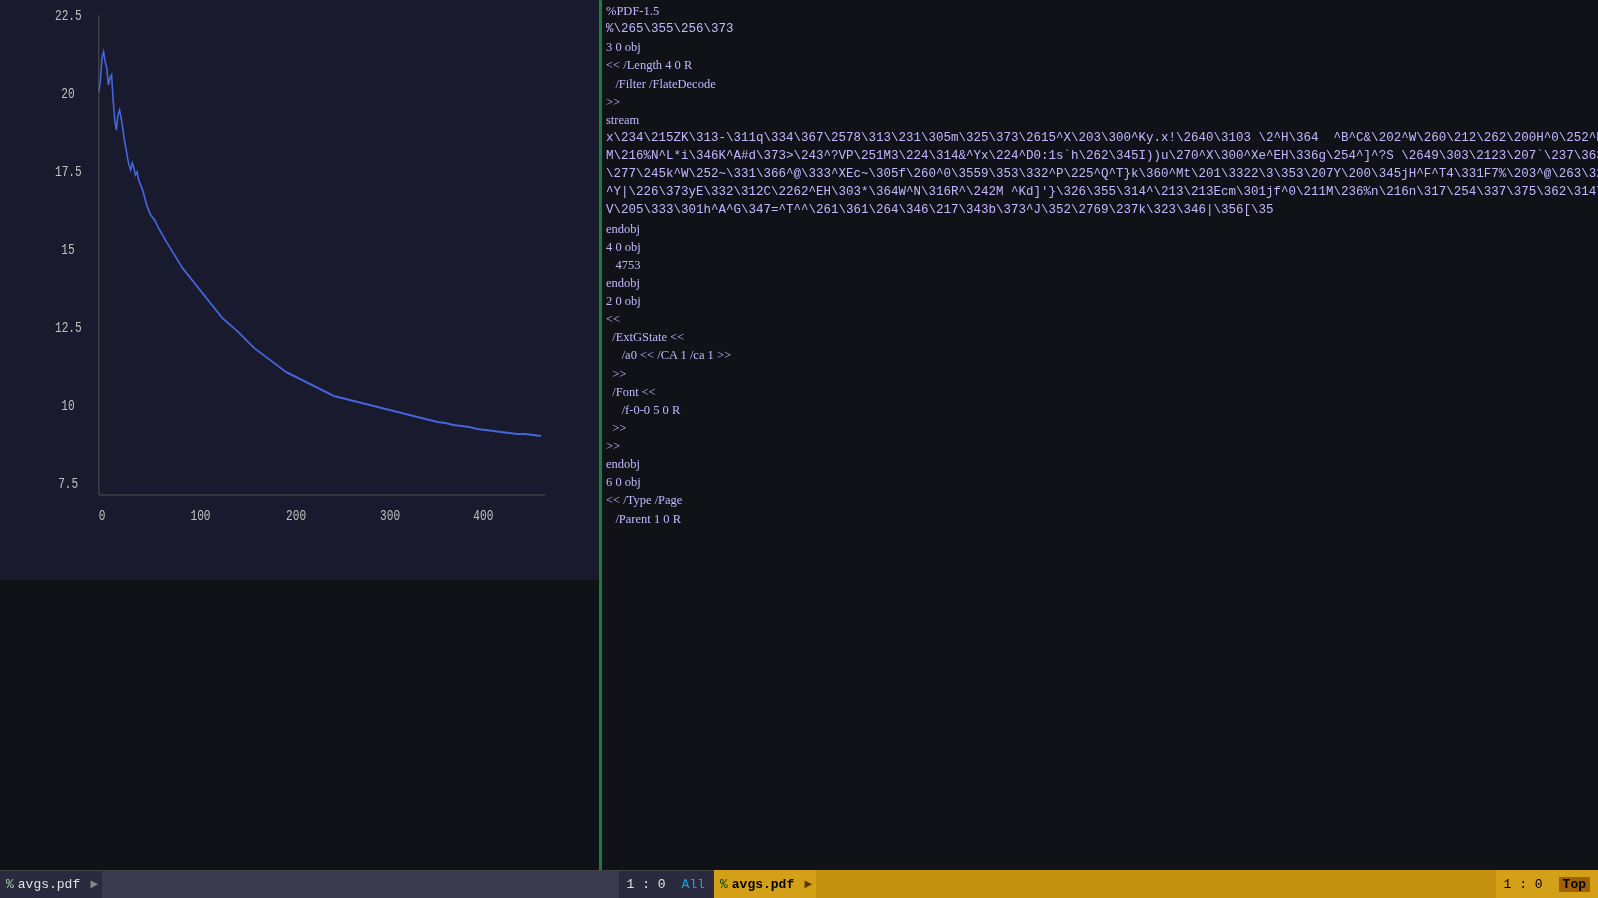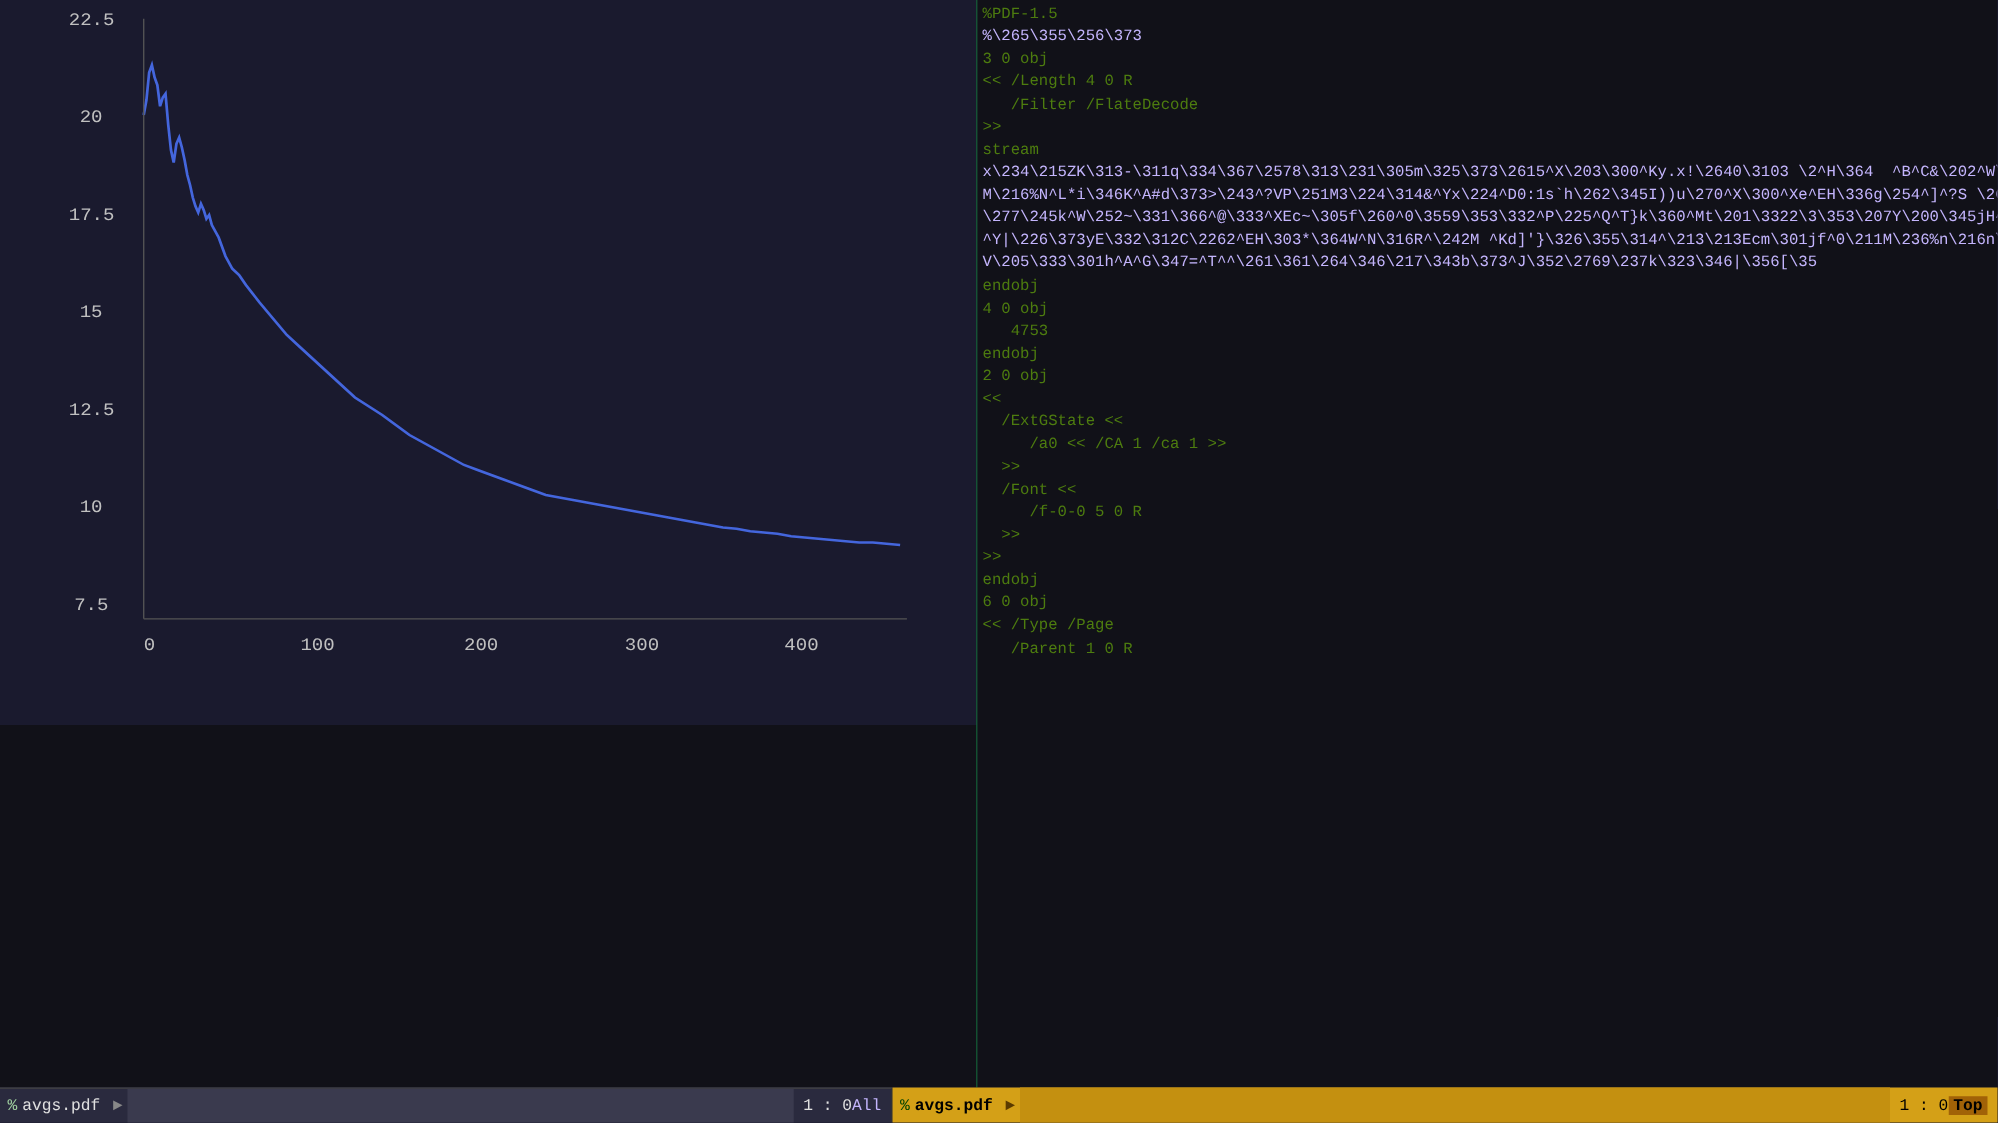--- a/index.html
+++ b/index.html
@@ -16,25 +16,25 @@
     }
 
     .main-area {
       display: flex;
       flex: 1;
       overflow: hidden;
     }
 
     
     .left-panel {
-      width: 782px;
+      width: 602px;
       display: flex;
       flex-direction: column;
       background: #1a1a2e;
-      border-right: 1px solid #15803d;
+      border-right: 3px solid #15803d;
     }
 
     .chart-area {
       height: 580px;
       background: #1a1a2e;
       position: relative;
       padding: 10px 50px 40px 55px;
     }
 
     .chart-canvas {
@@ -65,21 +65,21 @@
       line-height: 1.45;
       color: #c0c0c0;
     }
 
     .pdf-content .line {
       white-space: pre;
       display: block;
     }
 
     .pdf-content .cyan { color: #c4b5fd; }
-    .pdf-content .white { color: #4d7c0f; }
+    .pdf-content .white { color: #c4b5fd; font-family: Liberation Serif, serif; }
 
     .bottom-row {
       display: flex;
       height: 28px;
     }
 
     .bottom-left {
       width: 714px;
       display: flex;
       align-items: center;
@@ -112,21 +112,21 @@
     .bar-mid-right {
       flex: 1;
       background: #c49010;
       height: 100%;
     }
 
     .bar-right-end {
       padding: 0 8px;
       display: flex;
       align-items: center;
-      gap: 0;
+      gap: 16px;
     }
 
     .percent-sign { color: #a0d0a0; }
     .percent-sign-right { color: #004400; }
   </style>
 </head>
 <body>
 
 <div class="main-area">
 
@@ -277,21 +277,21 @@
 
   <div class="bottom-left">
     <div class="bar-filename">
       <span class="percent-sign">%</span>
       <span style="color:#e0e0e0;">avgs.pdf</span>
     </div>
     <span style="color:#888; padding: 0 4px;">►</span>
     <div class="bar-mid"></div>
     <div class="bar-right-end">
       <span style="color:#e0e0e0;">1 :  0</span>
-      <span style="color:#c4b5fd;">All</span>
+      <span style="color:#0ea5e9;">All</span>
     </div>
   </div>
 
   <div class="bottom-right">
     <div class="bar-filename">
       <span class="percent-sign-right">%</span>
       <span style="color:#000; font-weight:bold;">avgs.pdf</span>
     </div>
     <span style="color:#5a3a00; padding: 0 4px;">►</span>
     <div class="bar-mid-right"></div>

